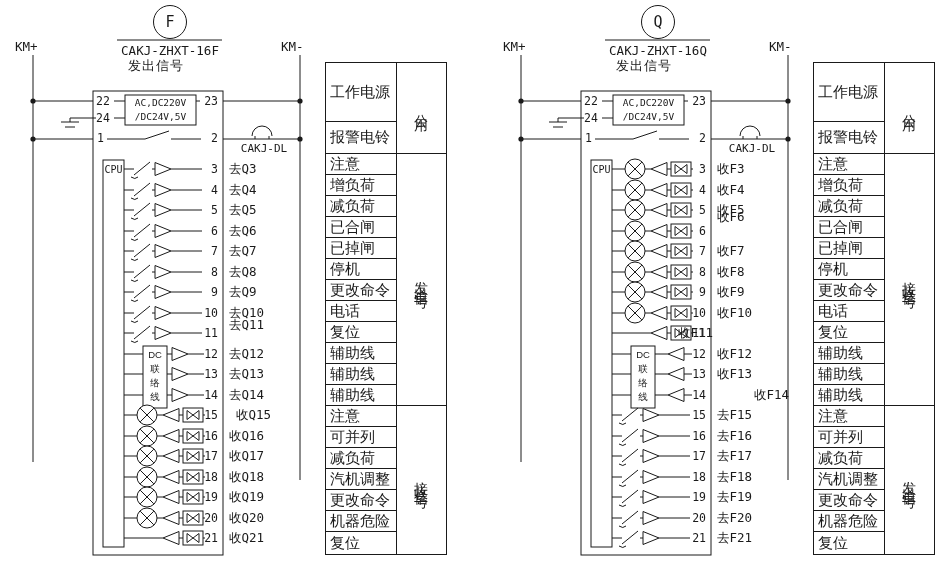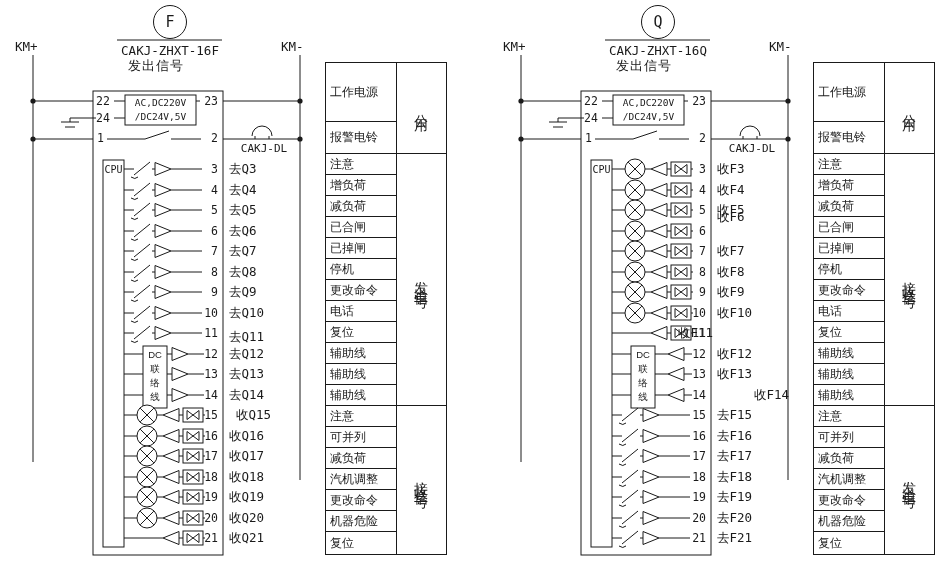--- a/index.html
+++ b/index.html
@@ -19,21 +19,21 @@
   .psu{position:absolute;width:69px;height:28px;font-size:9.5px;line-height:14px;
        white-space:pre-line;text-align:center}
   .cpu{position:absolute;width:21px;text-align:center;font-size:10px;height:13px;line-height:13px}
   .dcl{position:absolute;width:24px;font-size:9.5px;line-height:14px;white-space:pre-line;
        text-align:center;font-family:"Liberation Sans",sans-serif}
   .belltxt{position:absolute;width:64px;text-align:center;font-size:11px;height:13px;line-height:13px}
   .tbl{position:absolute;top:62px;width:122px;height:493px;border:1px solid #1a1a1a;
        box-sizing:border-box;background:#fff;font-family:"Liberation Sans",sans-serif}
   .trow{position:absolute;left:0;width:71px;box-sizing:border-box;border-right:1px solid #1a1a1a;
         border-bottom:1px solid #1a1a1a;display:flex;align-items:center;padding-left:4px;
-        font-size:12px;white-space:nowrap;overflow:hidden}
+        font-size:15px;white-space:nowrap;overflow:hidden}
   .trow.last{border-bottom:none}
   .tgrp{position:absolute;left:71px;width:49px;box-sizing:border-box;border-bottom:1px solid #1a1a1a;
         display:flex;align-items:center;justify-content:center}
   .tgrp.last{border-bottom:none}
   .vt{writing-mode:vertical-rl;text-orientation:upright;font-size:14px;letter-spacing:5px}
 </style>
 </head>
 <body>
 
 <div id="stage">
@@ -184,21 +184,21 @@
   <div class="num" style="left:194px;top:529px">21</div>
 
   <div class="lbl" style="left:229px;top:160px">去Q3</div>
   <div class="lbl" style="left:229px;top:181px">去Q4</div>
   <div class="lbl" style="left:229px;top:201px">去Q5</div>
   <div class="lbl" style="left:229px;top:222px">去Q6</div>
   <div class="lbl" style="left:229px;top:242px">去Q7</div>
   <div class="lbl" style="left:229px;top:263px">去Q8</div>
   <div class="lbl" style="left:229px;top:283px">去Q9</div>
   <div class="lbl" style="left:229px;top:304px">去Q10</div>
-  <div class="lbl" style="left:229px;top:328px">去Q11</div>
+  <div class="lbl" style="left:229px;top:316px">去Q11</div>
   <div class="lbl" style="left:229px;top:345px">去Q12</div>
   <div class="lbl" style="left:229px;top:365px">去Q13</div>
   <div class="lbl" style="left:229px;top:386px">去Q14</div>
   <div class="lbl" style="left:236px;top:406px">收Q15</div>
   <div class="lbl" style="left:229px;top:427px">收Q16</div>
   <div class="lbl" style="left:229px;top:447px">收Q17</div>
   <div class="lbl" style="left:229px;top:468px">收Q18</div>
   <div class="lbl" style="left:229px;top:488px">收Q19</div>
   <div class="lbl" style="left:229px;top:509px">收Q20</div>
   <div class="lbl" style="left:229px;top:529px">收Q21</div>

